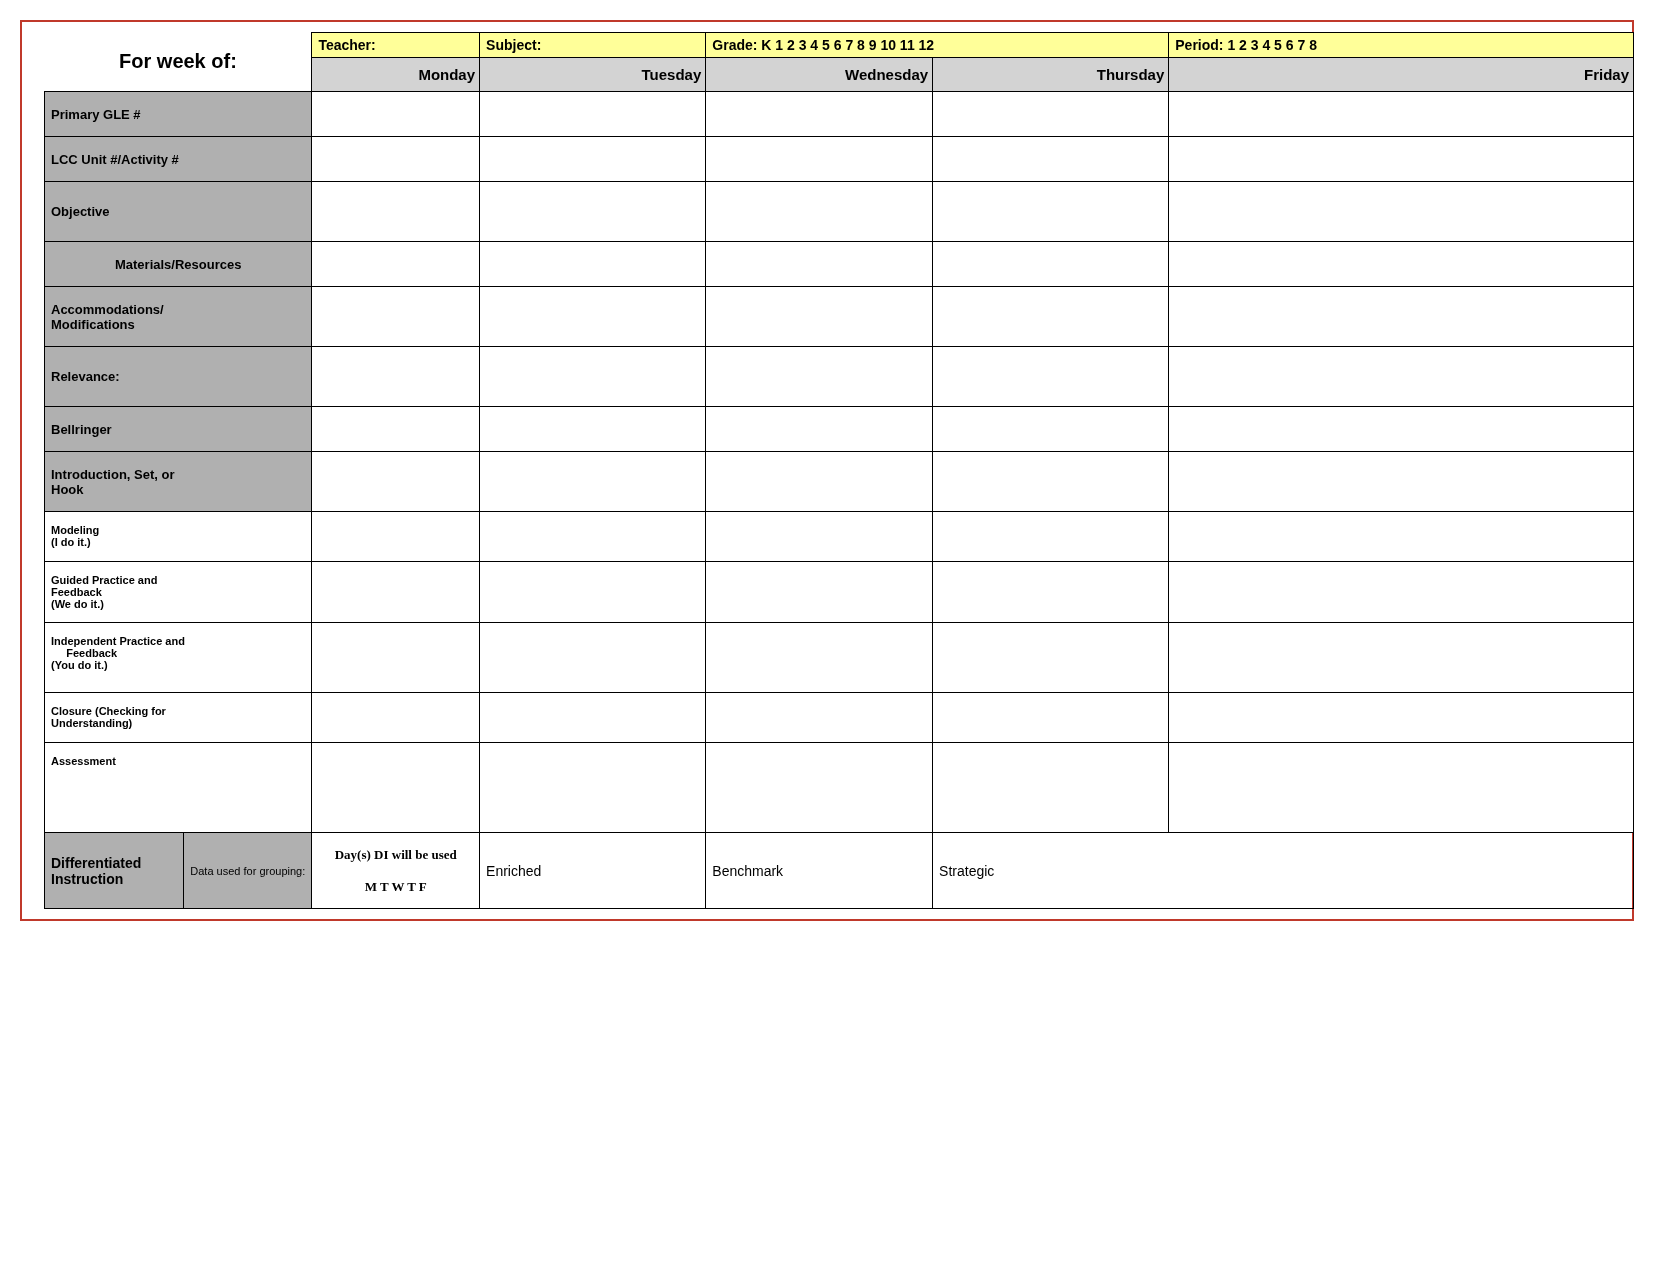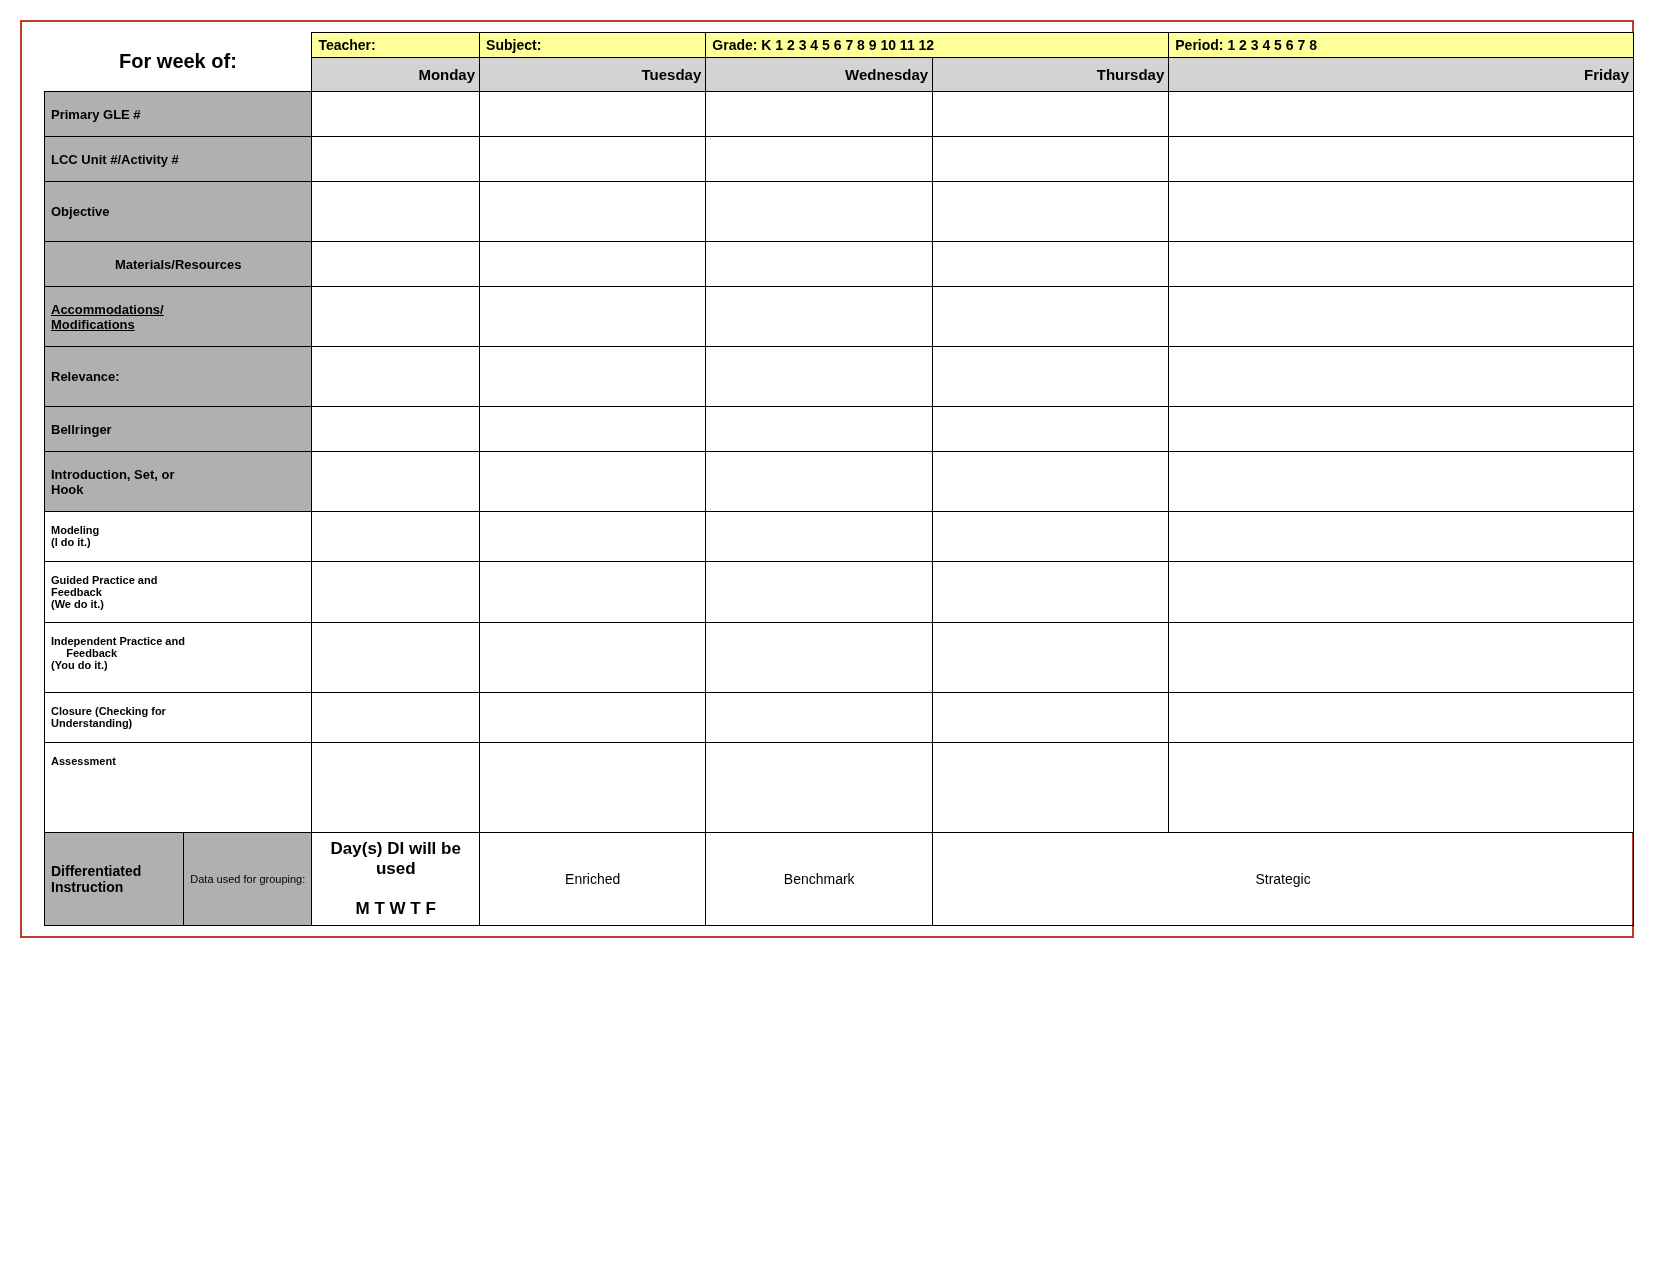--- a/index.html
+++ b/index.html
@@ -104,27 +104,28 @@
       background-color: #b0b0b0;
       font-size: 11px;
       text-align: center;
       vertical-align: middle;
       padding: 4px;
     }
 
     .di-days-cell {
       text-align: center;
       vertical-align: middle;
-      font-size: 17px;
+      font-size: 13px;
       font-weight: bold;
       padding: 6px;
+      font-family: Liberation Serif, serif;
     }
 
     .di-content-cell {
-      text-align: center;
+      text-align: left;
       vertical-align: middle;
       font-size: 14px;
       padding: 6px;
     }
 
     .period-grade-cell {
       font-weight: bold;
       font-size: 14px;
       padding: 4px 6px;
       background-color: #ffff99;
@@ -200,21 +201,21 @@
       <tr>
         <td colspan="2" class="row-label" style="height:45px;text-align:center;">Materials/Resources</td>
         <td class="empty-cell"></td>
         <td class="empty-cell"></td>
         <td class="empty-cell"></td>
         <td class="empty-cell"></td>
         <td class="empty-cell" colspan="2"></td>
       </tr>
 
       <tr>
-        <td colspan="2" class="row-label" style="height:55px;text-decoration:underline;">Accommodations/<br>Modifications</td>
+        <td colspan="2" class="row-label" style="height:55px;">Accommodations/<br>Modifications</td>
         <td class="empty-cell tall-cell"></td>
         <td class="empty-cell tall-cell"></td>
         <td class="empty-cell tall-cell"></td>
         <td class="empty-cell tall-cell"></td>
         <td class="empty-cell tall-cell" colspan="2"></td>
       </tr>
 
       <tr>
         <td colspan="2" class="row-label" style="height:55px;">Relevance:</td>
         <td class="empty-cell tall-cell"></td>

